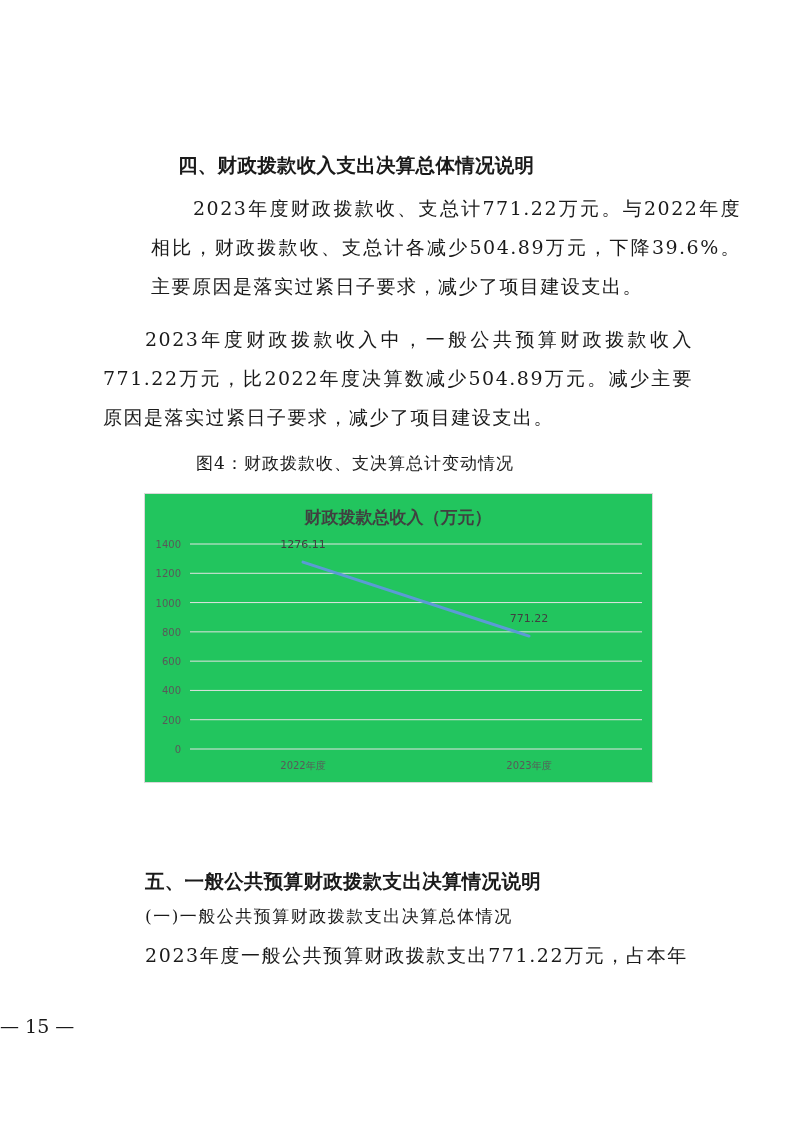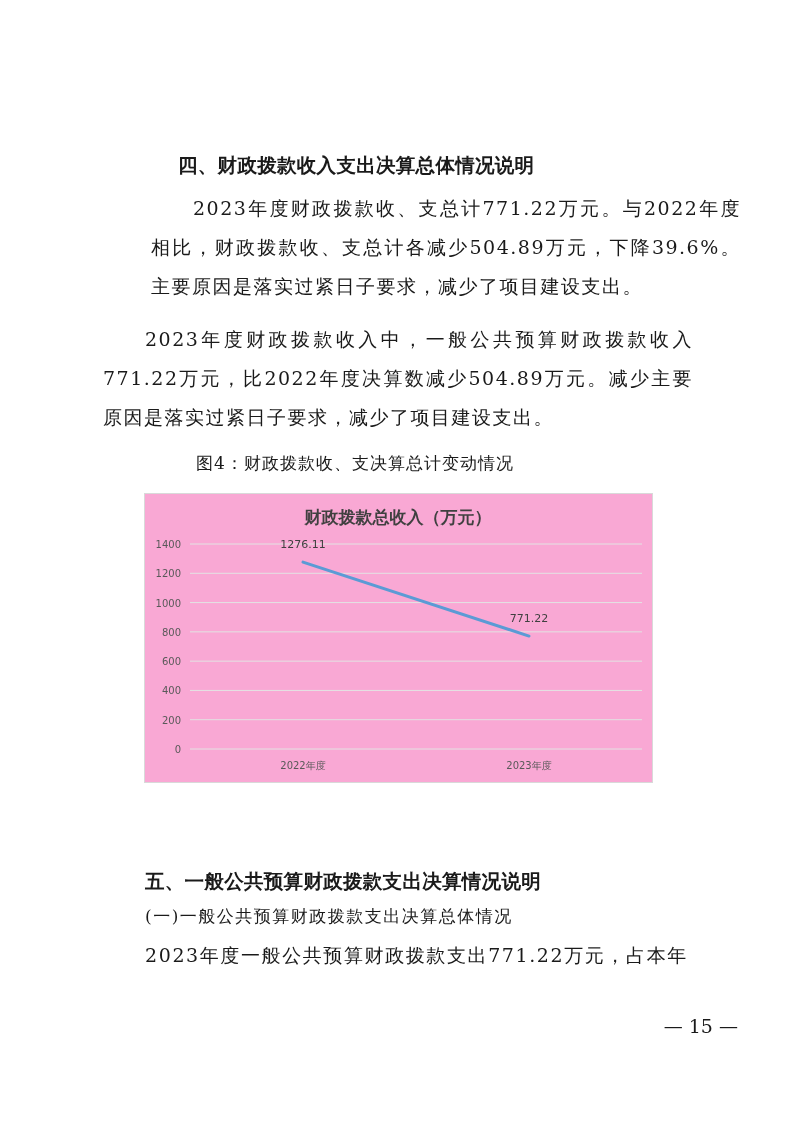--- a/index.html
+++ b/index.html
@@ -19,26 +19,26 @@
   }
   .subhead {
     position: absolute; left: 145px; top: 905px; font-size: 17px; letter-spacing: 1.5px;
     font-family: "DejaVu Serif", "Liberation Serif", serif; white-space: nowrap;
   }
   .line-last {
     position: absolute; left: 145px; top: 943px; font-size: 19px; letter-spacing: 1.6px;
     font-family: "DejaVu Serif", "Liberation Serif", serif; white-space: nowrap;
   }
   .pageno {
-    position: absolute; left: 0; width: 738px; top: 1015px; text-align: right;
+    position: absolute; left: 0; width: 738px; top: 1015px; text-align: left;
     font-family: "DejaVu Serif", "Liberation Serif", serif; font-size: 19px;
   }
   .chart-box {
     position: absolute; left: 144px; top: 493px; width: 507px; height: 288px;
-    border: 1px solid #d9d9d9; background: #f9a8d4;
+    border: 1px solid #d9d9d9; background: #22c55e;
   }
   .chart-box svg { position: absolute; left: 0; top: 0; }
 </style>
 </head>
 <body>
 
 <div class="heading" style="top:152px;margin-left:33px;">四、财政拨款收入支出决算总体情况说明</div>
 
 <div class="para" style="top:189px;margin-left:48px;">2023年度财政拨款收、支总计771.22万元。与2022年度相比，财政拨款收、支总计各减少504.89万元，下降39.6%。主要原因是落实过紧日子要求，减少了项目建设支出。</div>
 

